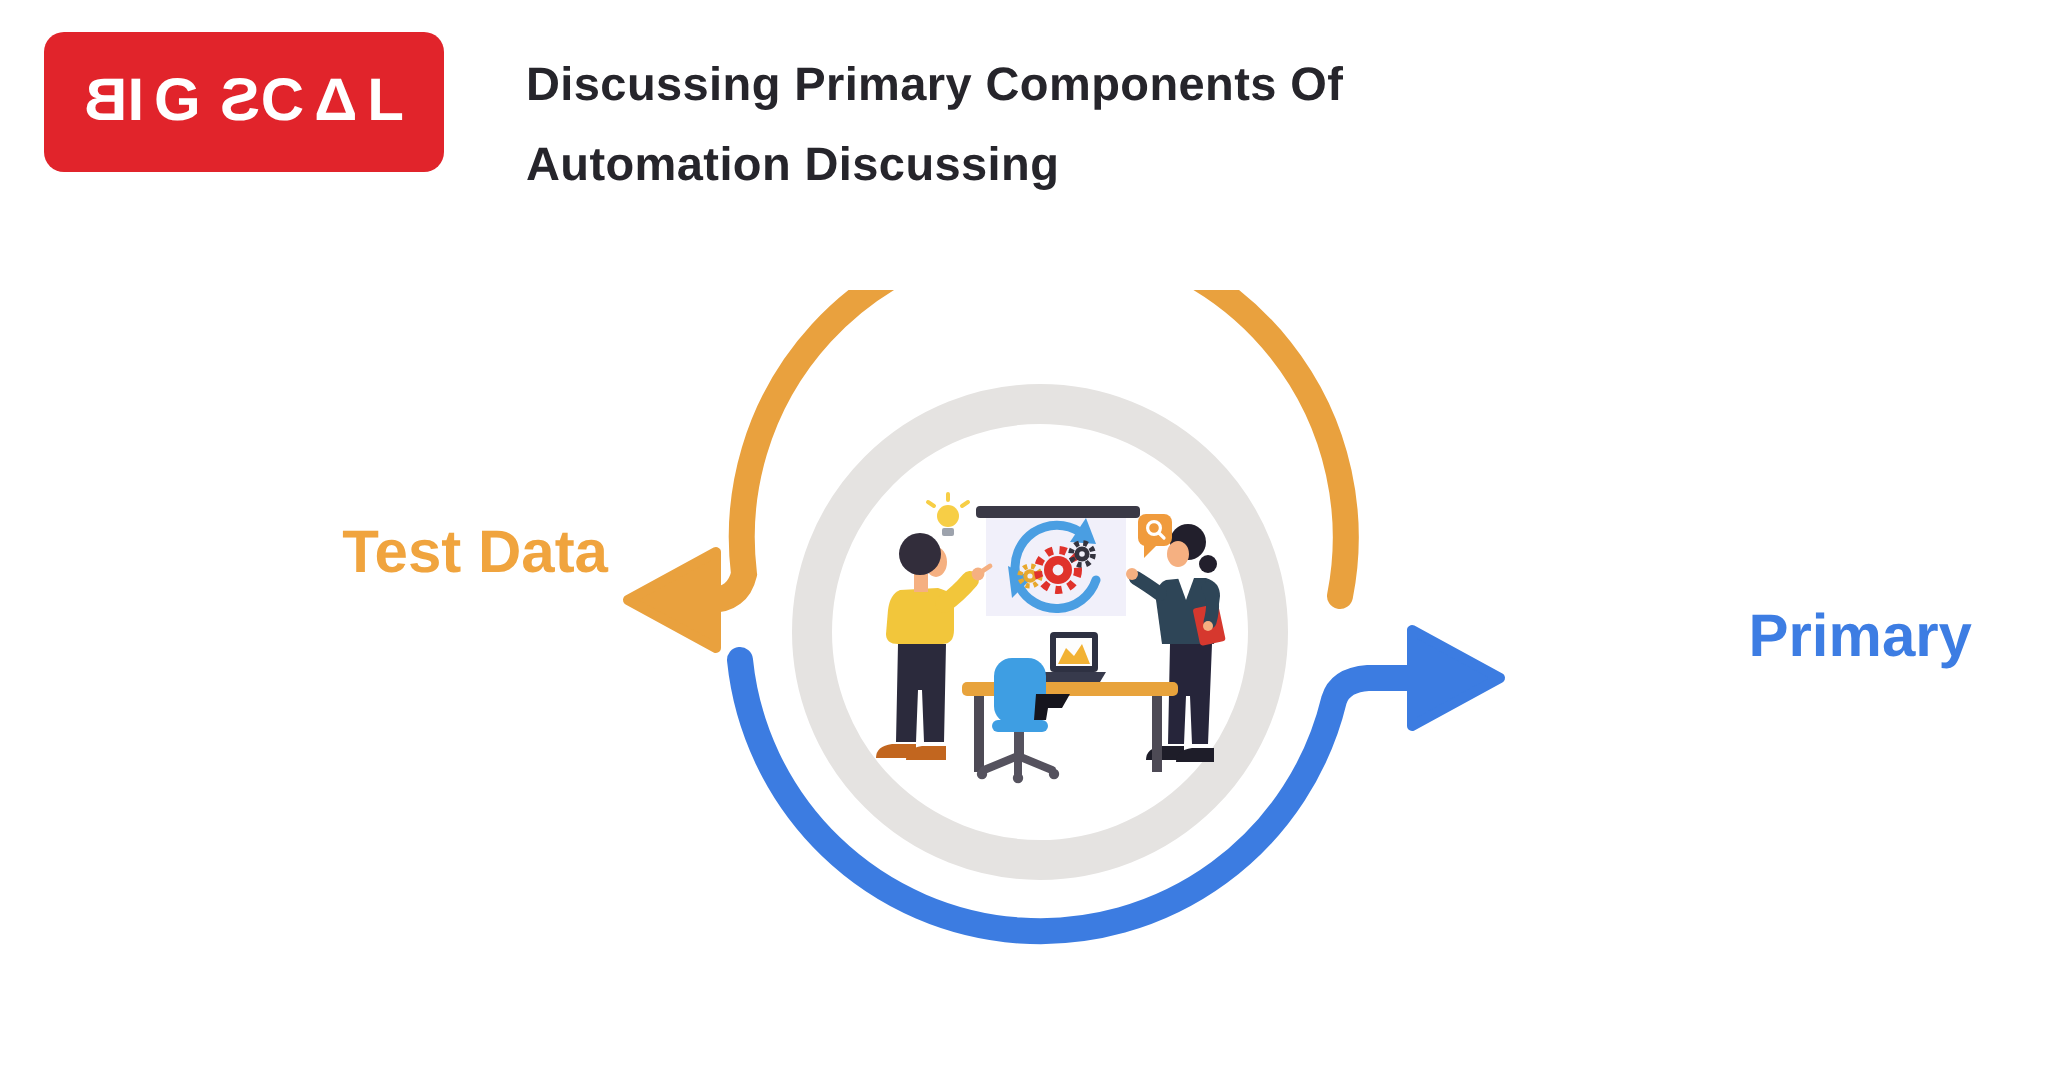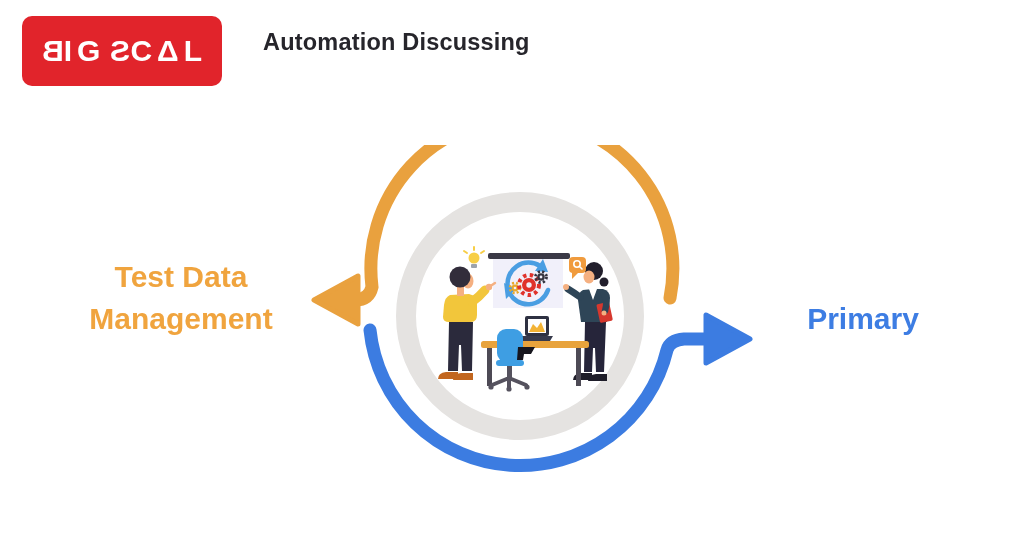--- a/index.html
+++ b/index.html
@@ -34,47 +34,47 @@
     font-size:23.5px;font-weight:700;
     line-height:40px;letter-spacing:0.2px;
   }
   .page-title div{white-space:nowrap;}
   
   .side-label{
     position:absolute;width:246px;
     text-align:center;
     font-size:30px;font-weight:700;line-height:42px;
   }
-  .side-label div{white-space:nowrap;}
+  .side-label div{white-space:nowrap;text-align:right;}
   .label-left{left:58px;top:256px;color:var(--label-orange,#F0A43E);}
   .label-right{left:740px;top:298px;color:var(--label-blue,#3D7DE3);}
   
   .diagram-svg{position:absolute;left:300px;top:145px;}
   .ring-gray{fill:none;stroke:var(--ring-gray,#E5E3E1);stroke-width:20px;}
   .arc-orange{fill:none;stroke:var(--orange-accent,#E9A13E);stroke-width:13px;stroke-linecap:round;}
   .head-orange{fill:var(--orange-accent,#E9A13E);stroke:var(--orange-accent,#E9A13E);stroke-width:5px;stroke-linejoin:round;}
   .arc-blue{fill:none;stroke:var(--blue-accent,#3C7CE1);stroke-width:13px;stroke-linecap:round;}
   .head-blue{fill:var(--blue-accent,#3C7CE1);stroke:var(--blue-accent,#3C7CE1);stroke-width:5px;stroke-linejoin:round;}
 </style>
 </head>
 <body>
 
 <div id="stage">
 
   <div class="logo-box">
     <div class="logo-text"><span class="flip">B</span><span>I</span><span>G</span><span class="flip">S</span><span>C</span><span>Δ</span><span>L</span></div>
   </div>
 
   <div class="page-title">
+    <div>Discussing Primary Components Of</div>
     <div>Automation Discussing</div>
   </div>
 
   <div class="side-label label-left">
     <div>Test Data</div>
-    <div>Management</div>
   </div>
 
   <div class="side-label label-right">
     <div>Primary</div>
   </div>
 
   <svg class="diagram-svg" width="460" height="340" viewBox="300 145 460 340">
 
     <circle class="ring-gray" cx="520" cy="316" r="114"></circle>
 

